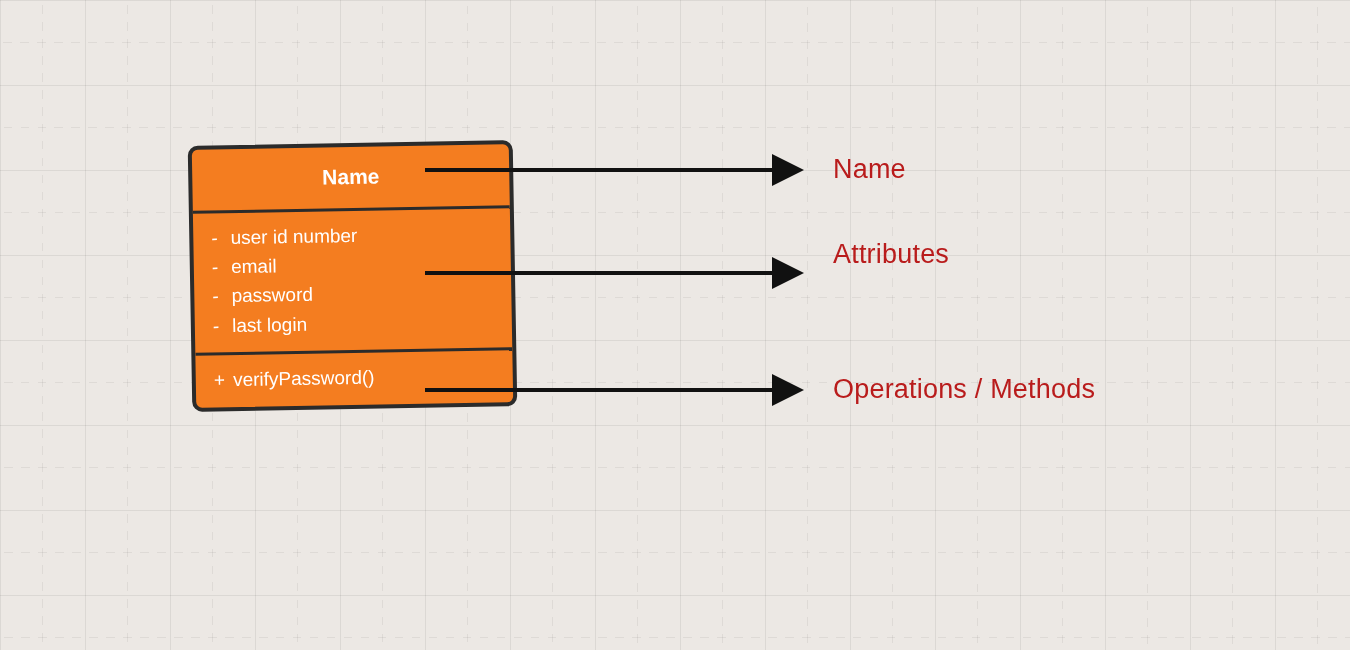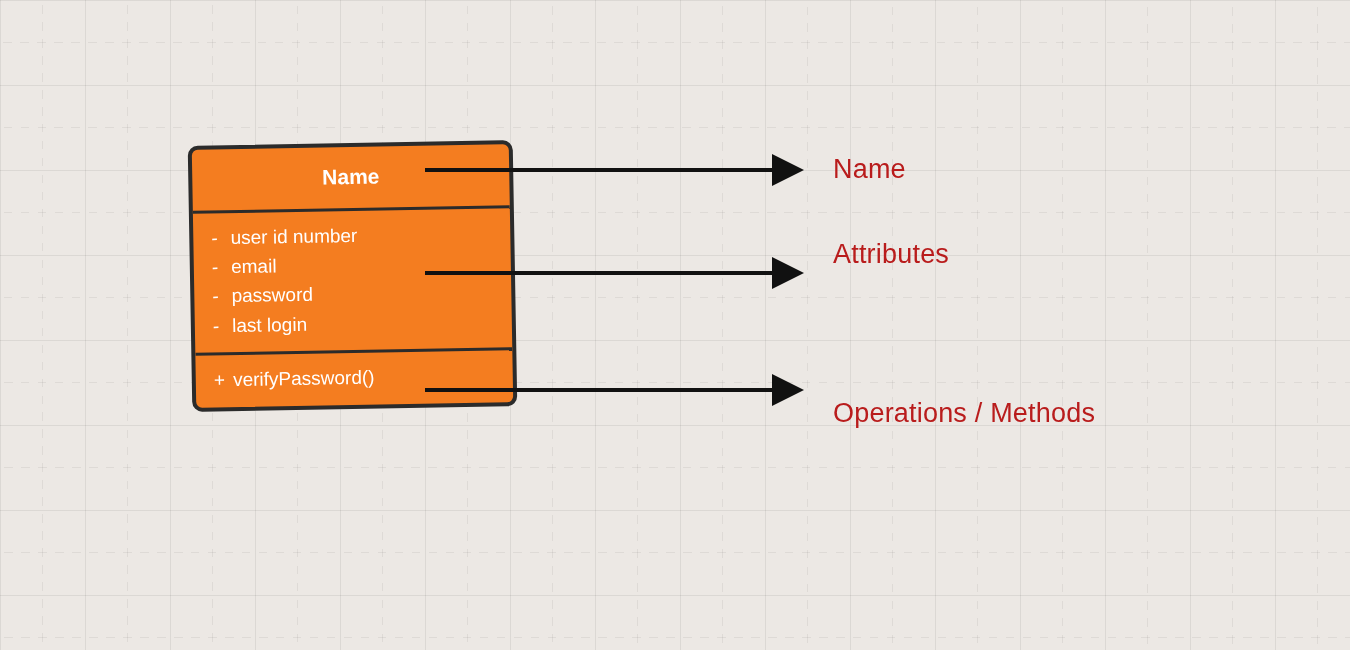--- a/index.html
+++ b/index.html
@@ -111,13 +111,13 @@
       <path d="M0,0 L8,4 L0,8 Z" fill="#111"></path>
     </marker>
   </defs>
   <line x1="425" y1="170" x2="800" y2="170" stroke="#111" stroke-width="4" marker-end="url(#arrowhead)"></line>
   <line x1="425" y1="273" x2="800" y2="273" stroke="#111" stroke-width="4" marker-end="url(#arrowhead)"></line>
   <line x1="425" y1="390" x2="800" y2="390" stroke="#111" stroke-width="4" marker-end="url(#arrowhead)"></line>
 </svg>
 
 <div class="label" style="left:833px; top:154px;">Name</div>
 <div class="label" style="left:833px; top:239px;">Attributes</div>
-<div class="label" style="left:833px; top:374px;margin-top:24px;">Operations / Methods</div>
+<div class="label" style="left:833px; top:374px;">Operations / Methods</div>
 
 </body></html>

